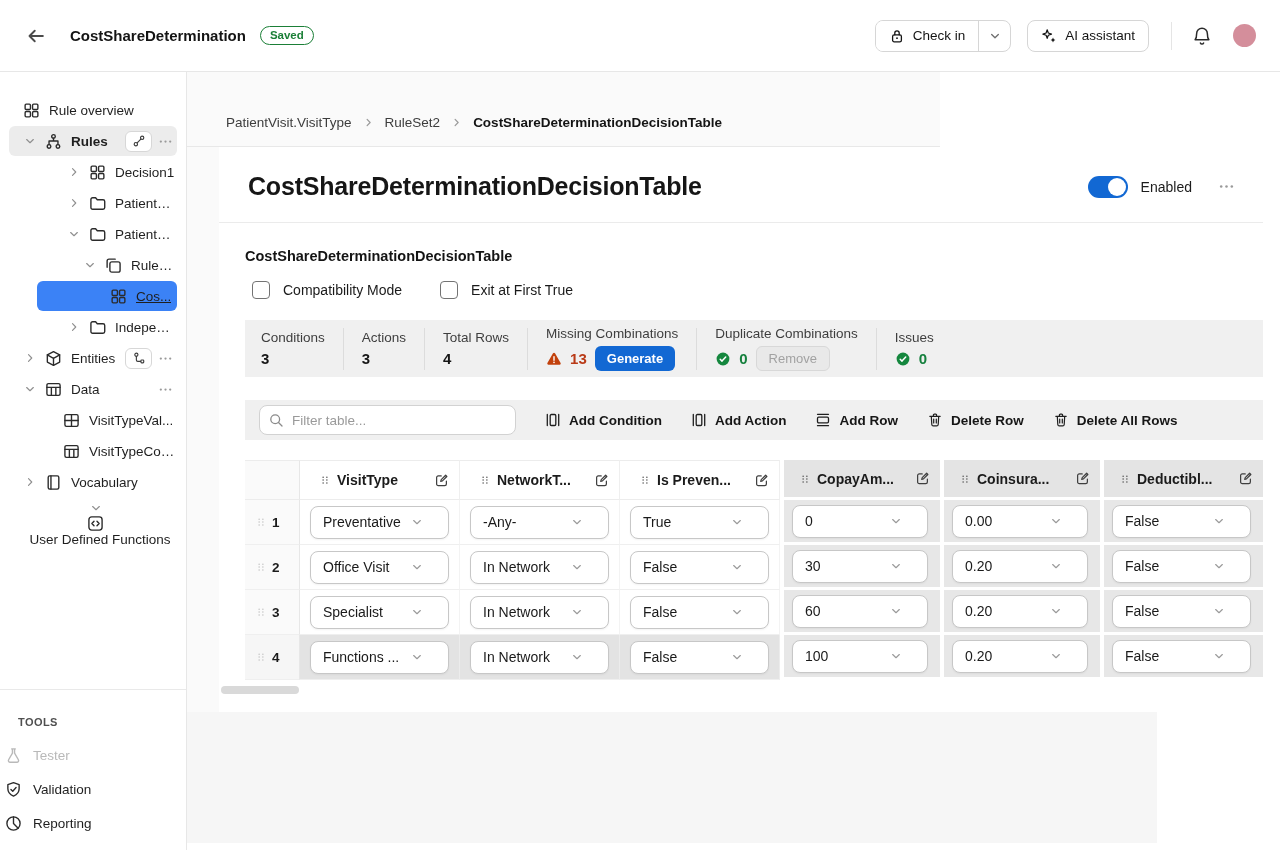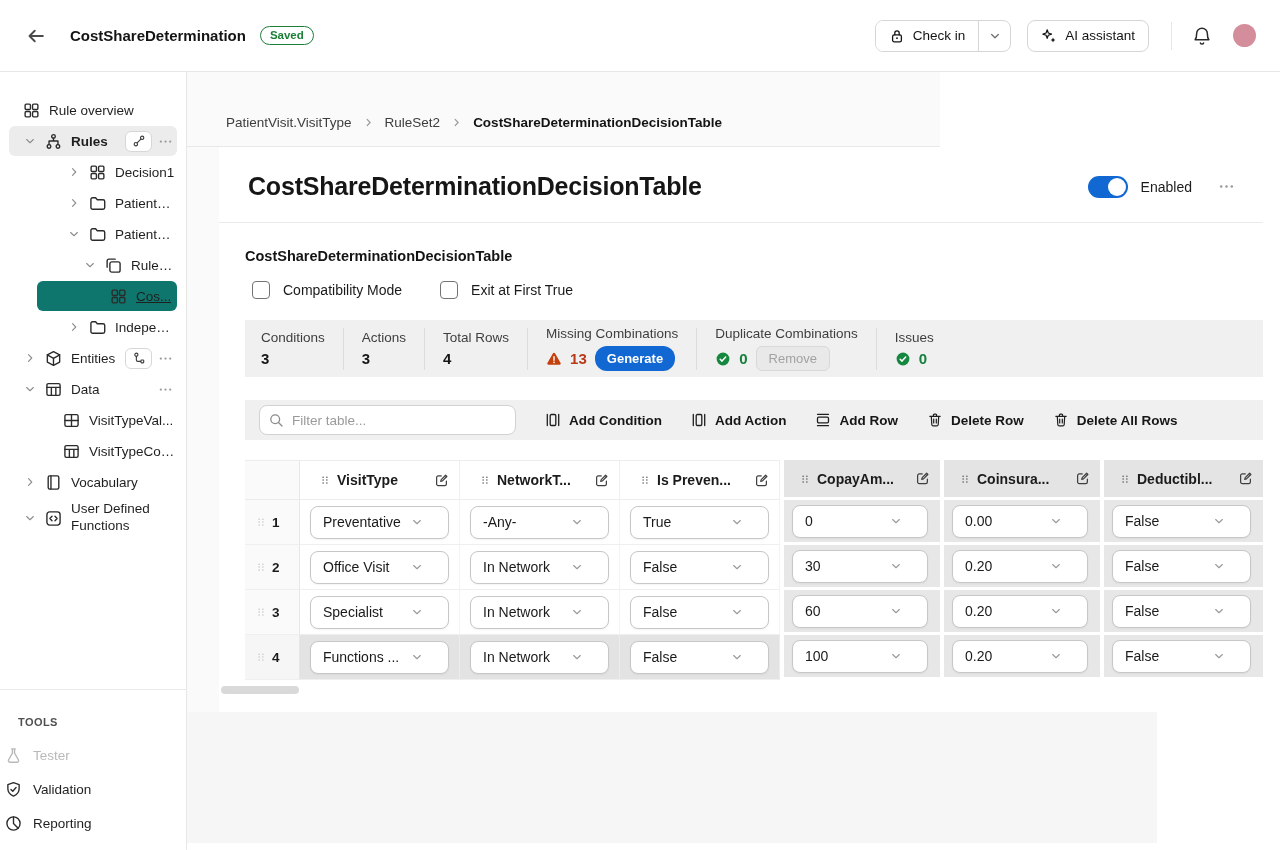--- a/index.html
+++ b/index.html
@@ -29,21 +29,21 @@
 
   
   .sidebar { width:187px; min-width:187px; background:#fff; border-right:1px solid #e7e7e7;
     display:flex; flex-direction:column; padding-top:22px; }
   .side-item { display:flex; align-items:center; height:30px; margin:1px 9px; border-radius:6px;
     font-size:13.5px; color:#1f1f1f; cursor:pointer; white-space:nowrap; }
   .side-item .chev { width:16px; min-width:16px; color:#8f8f8f; display:flex; align-items:center; margin-right:6px; }
   .side-item .ic { width:17px; min-width:17px; color:#2b2b2b; display:flex; align-items:center; margin-right:9px; }
   .side-item .lbl { overflow:hidden; text-overflow:ellipsis; flex:0 1 auto; }
   .side-item.active-gray { background:#ececec; font-weight:700; }
-  .side-item.selected { background:#0f766e; margin-left:37px;text-decoration:underline; }
+  .side-item.selected { background:#3b82f6; margin-left:37px;text-decoration:underline; }
   .side-item.wrap { height:auto; min-height:40px; padding:3px 0; }
   .side-item.wrap .lbl { white-space:normal; line-height:1.25; }
   .side-item .trail { margin-left:auto; display:flex; align-items:center; gap:6px; padding-right:4px; }
   .chip { width:27px; height:21px; border:1px solid #d7d7d7; border-radius:6px; background:#fff;
     display:flex; align-items:center; justify-content:center; color:#3c3c3c; cursor:pointer; }
   .more-dots { color:#9a9a9a; display:flex; align-items:center; cursor:pointer; }
   .side-spacer { flex:1; }
   .tools { border-top:1px solid #e9e9e9; padding:14px 0 10px; }
   .tools-label { font-size:11px; font-weight:700; letter-spacing:.04em; color:#4f4f4f; margin:12px 0 10px 18px; }
   .tool-item { display:flex; align-items:center; gap:11px; height:34px; padding:0 5px; font-size:13.5px; cursor:pointer; color:#1f1f1f; }
@@ -77,21 +77,21 @@
   .stats { margin:21px 0 0 26px; width:1018px; height:57px; background:#f0f0f0;
     display:flex; align-items:center; padding:0 6px 0 16px; }
   .stat { display:flex; flex-direction:column; justify-content:center; gap:5px; padding-right:18px; }
   .stat .s-label { font-size:13.5px; color:#3e3e3e; }
   .stat .s-val-row { display:flex; align-items:center; gap:8px; }
   .stat .s-val { font-size:15px; font-weight:700; color:#161616; }
   .stat .s-val.red { color:#b93a17; }
   .stat .s-val.green { color:#15803d; }
   .stat-div { width:1px; height:42px; background:#dcdcdc; margin-right:18px; }
   .btn-generate { background:#1268d3; color:#fff; font-size:13px; font-weight:600; border:none;
-    border-radius:12px; padding:5px 12px; cursor:pointer; font-family:inherit; }
+    border-radius:6px; padding:5px 12px; cursor:pointer; font-family:inherit; }
   .btn-remove { background:#e9e9e9; color:#a2a2a2; font-size:13px; border:1px solid #d8d8d8;
     border-radius:6px; padding:4px 12px; cursor:default; font-family:inherit; }
 
   .tbar { margin:23px 0 0 26px; width:1018px; height:40px; background:#f0f0f0;
     display:flex; align-items:center; padding:0 14px; }
   .filter-wrap { position:relative; }
   .filter-input { width:257px; height:30px; border:1px solid #d2d2d2; border-radius:8px; background:#fff;
     font-size:13.5px; padding:0 10px 0 32px; color:#1a1a1a; outline:none; font-family:inherit; }
   .filter-input::placeholder { color:#9a9a9a; }
   .filter-wrap .mag { position:absolute; left:9px; top:7px; color:#8a8a8a; }
@@ -381,21 +381,21 @@
             </svg>
           </span>
           <span class="ic">
             <svg width="17" height="17" viewBox="0 0 16 16" fill="none" stroke="currentColor" stroke-width="1.3" stroke-linecap="round" stroke-linejoin="round">
               <rect x="3" y="1.8" width="10" height="12.4" rx="1.4"></rect>
               <path d="M5.6 1.8v12.4"></path>
             </svg>
           </span>
           <span class="lbl">Vocabulary</span>
         </div>
-        <div class="side-item wrap" style="padding-left: 14px;">
+        <div class="side-item wrap" style="padding-left: 14px; flex-direction: column;">
           <span class="chev">
             <svg width="14" height="14" viewBox="0 0 16 16" fill="none" stroke="currentColor" stroke-width="1.3" stroke-linecap="round" stroke-linejoin="round">
               <path d="M4.2 6.3L8 10l3.8-3.7"></path>
             </svg>
           </span>
           <span class="ic">
             <svg width="17" height="17" viewBox="0 0 16 16" fill="none" stroke="currentColor" stroke-width="1.3" stroke-linecap="round" stroke-linejoin="round">
               <rect x="1.8" y="1.8" width="12.4" height="12.4" rx="2.6"></rect>
               <path d="M6.6 5.8L4.6 8l2 2.2M9.4 5.8l2 2.2-2 2.2"></path>
             </svg>

